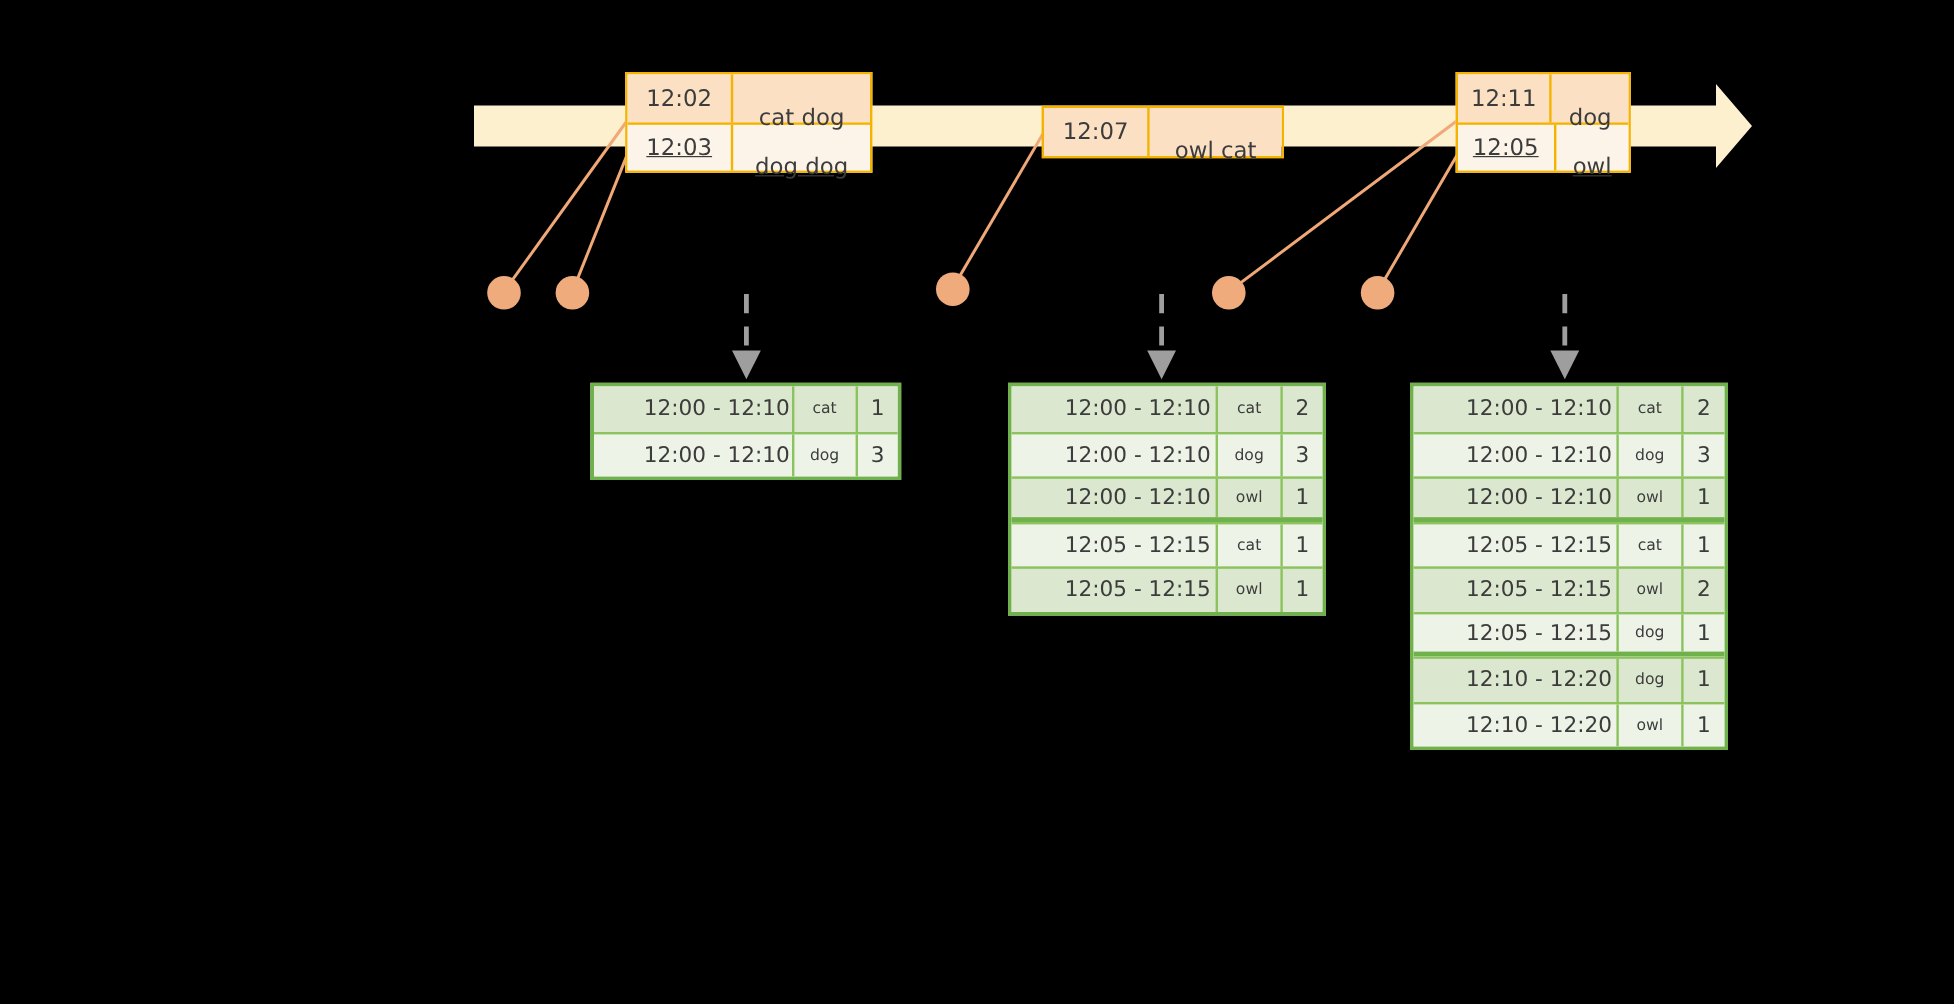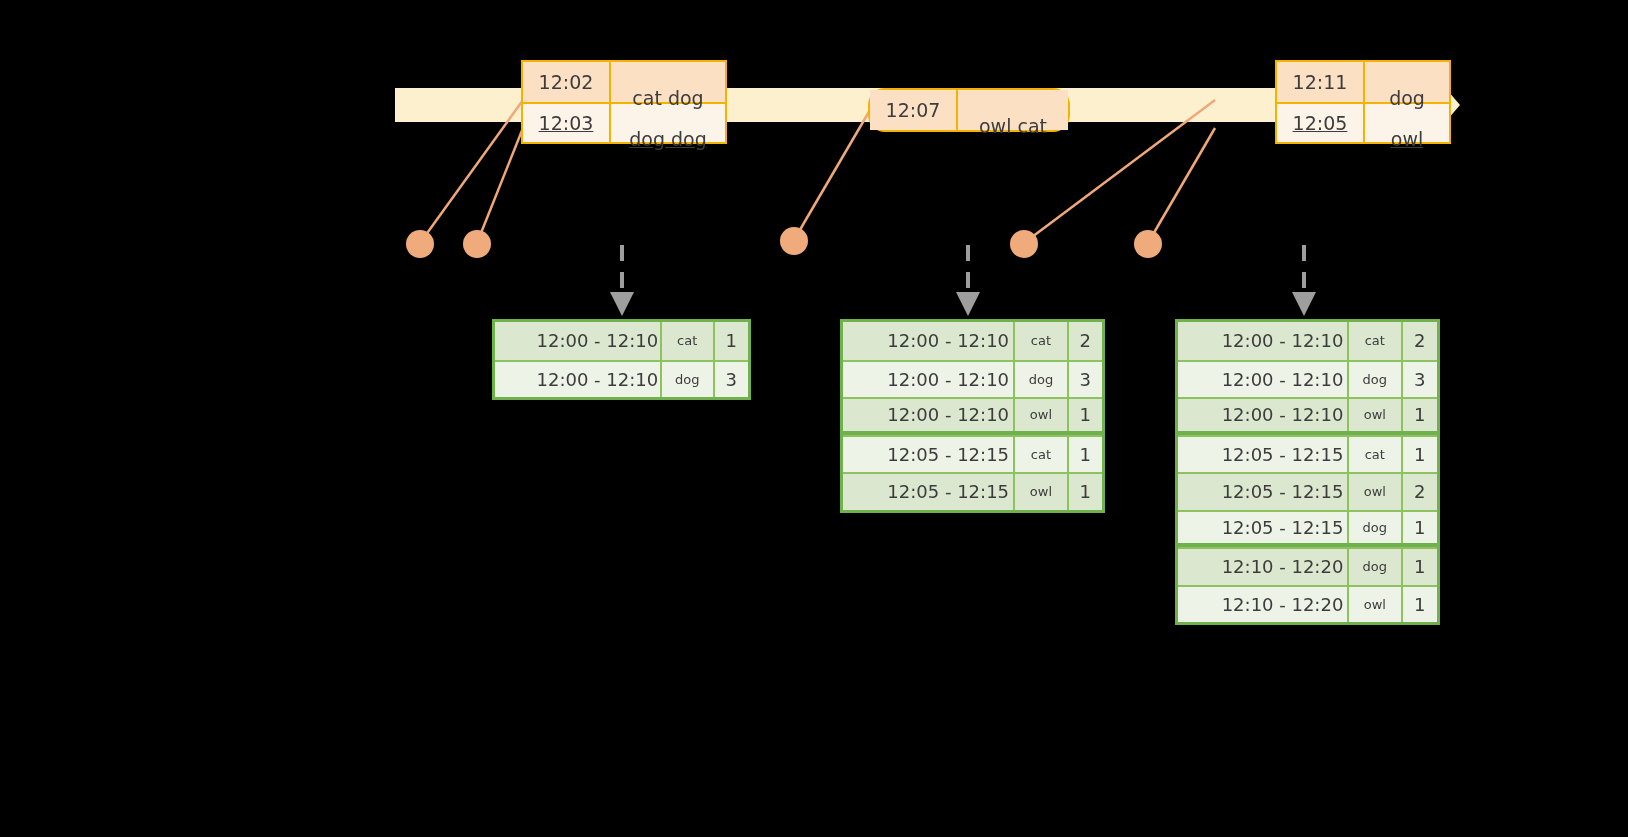--- a/index.html
+++ b/index.html
@@ -173,28 +173,28 @@
     <div class="evt-row shade">
       <div class="evt-time">12:02</div>
       <div class="evt-words">cat dog</div>
     </div>
     <div class="evt-row light">
       <div class="evt-time">12:03</div>
       <div class="evt-words">dog dog</div>
     </div>
   </div>
 
-  <div class="evt-group" style="left:868px; top:88px; width:202px;border-radius:17px;">
+  <div class="evt-group" style="left:868px; top:88px; width:202px;">
     <div class="evt-row shade">
       <div class="evt-time">12:07</div>
       <div class="evt-words">owl cat</div>
     </div>
   </div>
 
-  <div class="evt-group" style="left:1275px; top:60px; width:176px;">
+  <div class="evt-group" style="left:1213px; top:60px; width:146px;">
     <div class="evt-row shade">
       <div class="evt-time">12:11</div>
       <div class="evt-words">dog</div>
     </div>
     <div class="evt-row light">
       <div class="evt-time">12:05</div>
       <div class="evt-words">owl</div>
     </div>
   </div>
 

